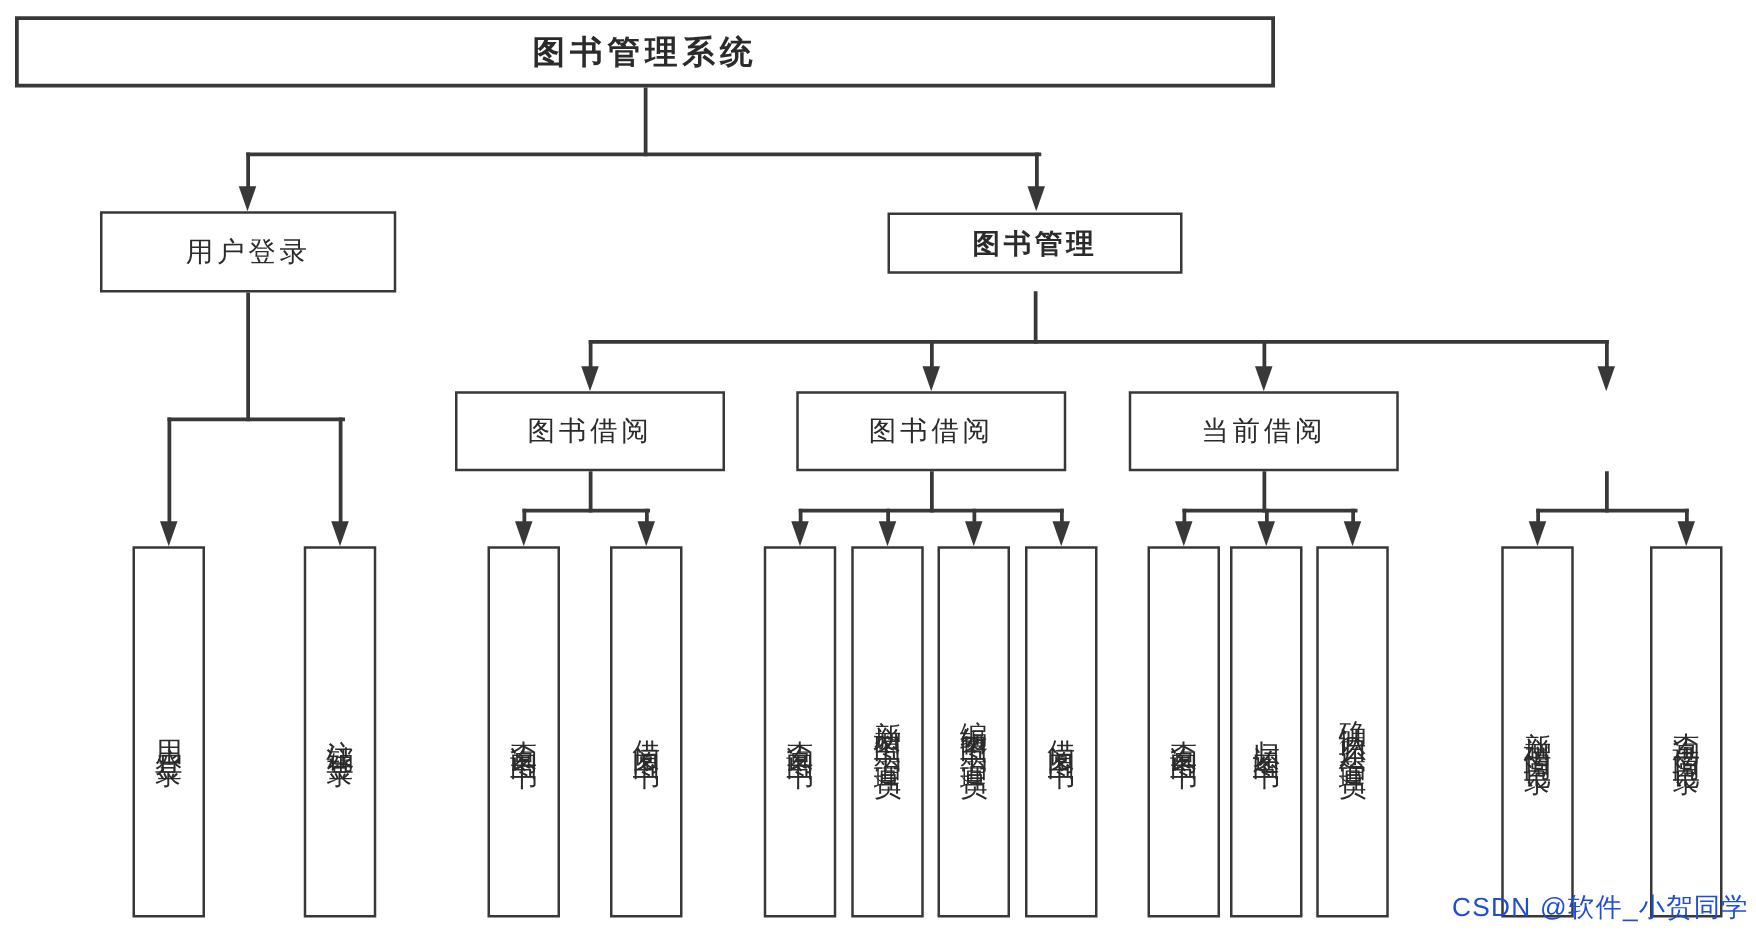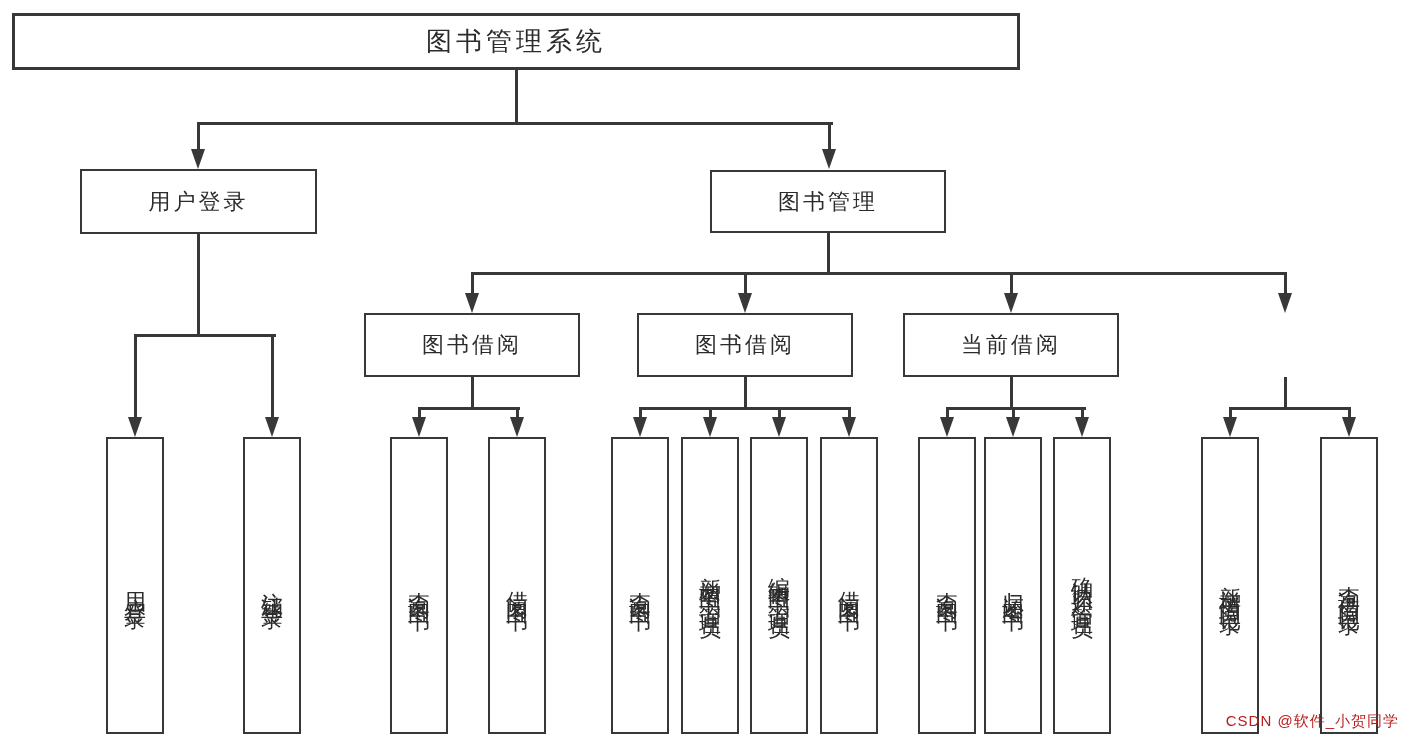--- a/index.html
+++ b/index.html
@@ -13,55 +13,55 @@
   }
   .box{
     position:absolute;
     box-sizing:border-box;
     background:#ffffff;
     border:2.5px solid #383838;
     display:flex;align-items:center;justify-content:center;
     text-align:center;
     color:#2b2b2b;
   }
-  .box.root{border-width:3px;font-size:26px;letter-spacing:4px;}
+  .box.root{border-width:3px;font-size:26px;letter-spacing:4px;font-weight:bold;}
   .box.l2, .box.l3{font-size:22px;letter-spacing:3px;}
   .box.leaf{
     font-size:22px;
     letter-spacing:6px;
     writing-mode:vertical-rl;
     text-orientation:mixed;
     line-height:1;
   }
   .line{position:absolute;background:#383838;}
   .arrow{
     position:absolute;width:0;height:0;
     border-left:7px solid transparent;
     border-right:7px solid transparent;
     border-top:20px solid #383838;
   }
   .watermark{
     position:absolute;
     right:6px;top:712px;
-    font-size:15px;
-    color:#b91c1c;
+    font-size:21px;
+    color:#1d4ed8;
     letter-spacing:1px;
     z-index:10;
     white-space:nowrap;
   }
 </style>
 </head>
 <body>
 
 <div id="canvas">
 
   <div class="box root" style="left:12px;top:13px;width:1008px;height:57px;">图书管理系统</div>
 
   <div class="box l2" style="left:80px;top:169px;width:237px;height:65px;">用户登录</div>
-  <div class="box l2" style="left:710px;top:170px;width:236px;height:63px;">图书管理</div>
+  <div class="box l2" style="left:710px;top:170px;width:236px;height:49px;font-weight:bold;">图书管理</div>
 
   <div class="box l3" style="left:364px;top:313px;width:216px;height:64px;">图书借阅</div>
   <div class="box l3" style="left:903px;top:313px;width:216px;height:64px;">当前借阅</div>
   <div class="box l3" style="left:637px;top:313px;width:216px;height:64px;">图书借阅</div>
 
   <div class="box leaf" style="left:106px;top:437px;width:58px;height:297px;">用户登录</div>
   <div class="box leaf" style="left:243px;top:437px;width:58px;height:297px;">注销登录</div>
 
   <div class="box leaf" style="left:390px;top:437px;width:58px;height:297px;">查询图书</div>
   <div class="box leaf" style="left:488px;top:437px;width:58px;height:297px;">借阅图书</div>

